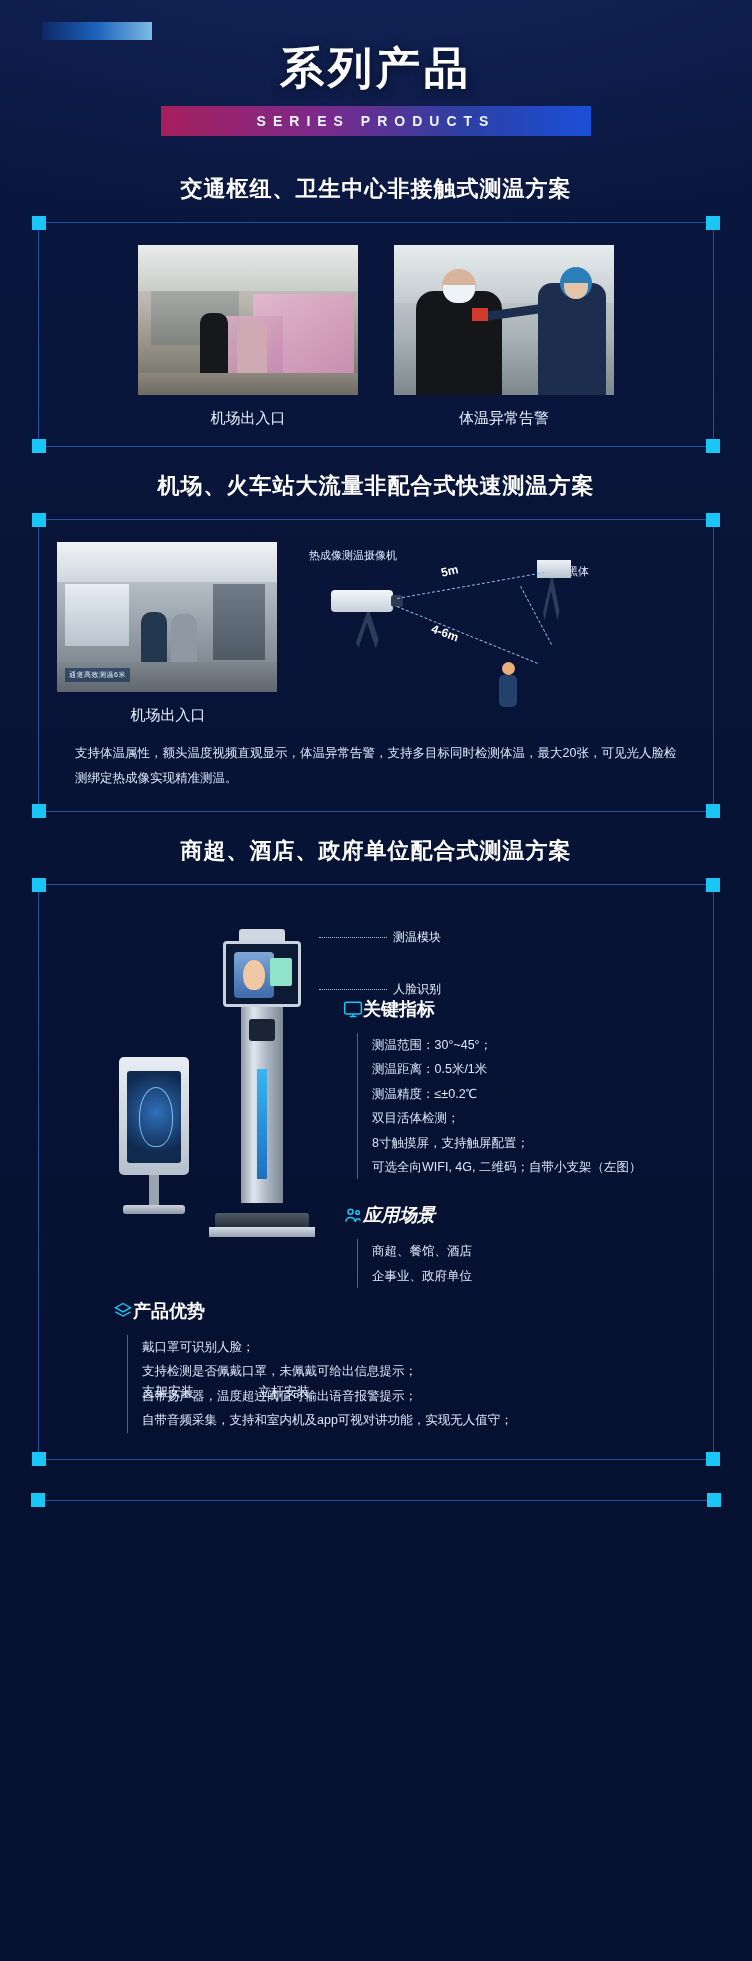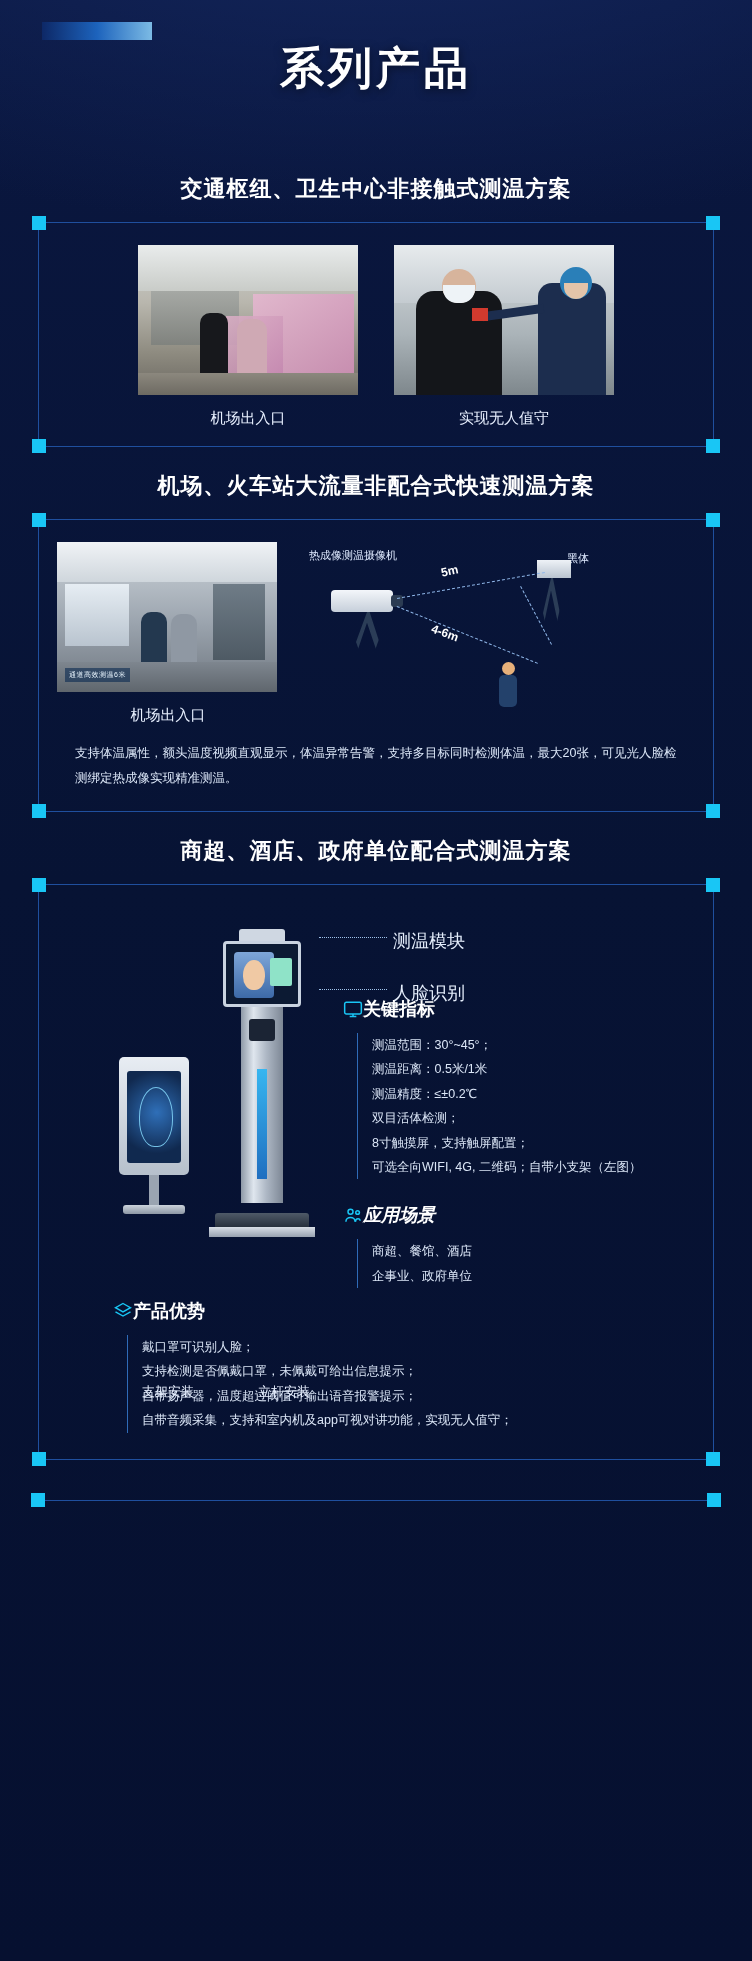--- a/index.html
+++ b/index.html
@@ -219,21 +219,21 @@
   .kiosk .base {
     position:absolute; left:8px; bottom:10px; width:94px; height:16px;
     background:linear-gradient(180deg,#4f5a68,#222b37);
     border-radius:3px;
   }
   .kiosk .base2 {
     position:absolute; left:2px; bottom:2px; width:106px; height:10px;
     background:linear-gradient(180deg,#d8dee6,#98a2b0);
   }
   .lead { position:absolute; border-top:1px dotted #9fc2ea; }
-  .lead-label { position:absolute; font-size:18px; color:#e4edfb; white-space:nowrap; }
+  .lead-label { position:absolute; font-size:12px; color:#e4edfb; white-space:nowrap; }
 
   .stand { position:absolute; left:44px; top:146px; width:110px; height:170px; }
   .stand .dev {
     position:absolute; left:18px; top:0; width:70px; height:118px;
     background:linear-gradient(180deg,#e8edf3,#b6c0cc); border-radius:5px;
   }
   .stand .dscr {
     position:absolute; left:8px; top:14px; width:54px; height:92px;
     background:radial-gradient(circle at 55% 45%, #2f6fb8 0%, #10294f 70%);
     border-radius:3px;
@@ -267,20 +267,23 @@
   .sq { position:absolute; width:14px; height:14px; background:#19c6f5; top:-7px; }
 </style>
 </head>
 <body>
 
 <div class="page">
 
   <div class="header">
     <div class="hdr-bar"></div>
     <div class="hdr-title">系列产品</div>
+    <div class="hdr-sub-wrap">
+      <div class="hdr-sub">SERIES PRODUCTS</div>
+    </div>
   </div>
 
   <div class="section">
     <div class="sec-title">交通枢纽、卫生中心非接触式测温方案</div>
     <div class="frame">
       <span class="cnr-bl"></span>
       <span class="cnr-br"></span>
       <div class="photo-row">
         <div class="photo-item">
           <div class="photo ph-a">
@@ -299,21 +302,21 @@
             <span class="wall"></span>
             <span class="coat"></span>
             <span class="head"></span>
             <span class="mask"></span>
             <span class="nurse"></span>
             <span class="nhead"></span>
             <span class="nface"></span>
             <span class="arm"></span>
             <span class="gun"></span>
           </div>
-          <div class="cap">实现无人值守</div>
+          <div class="cap">体温异常告警</div>
         </div>
       </div>
     </div>
   </div>
 
   <div class="section">
     <div class="sec-title">机场、火车站大流量非配合式快速测温方案</div>
     <div class="frame">
       <span class="cnr-bl"></span>
       <span class="cnr-br"></span>
@@ -327,21 +330,21 @@
             <span class="w1"></span>
             <span class="w2"></span>
             <span class="floor"></span>
             <span class="tag">通道高效测温6米</span>
           </div>
           <div class="cap">机场出入口</div>
         </div>
 
         <div class="diagram">
           <div class="d-label" style="left:20px; top:6px;">热成像测温摄像机</div>
-          <div class="d-label" style="right:0; top:9px;">黑体</div>
+          <div class="d-label" style="right:0; top:22px;">黑体</div>
 
           <div class="d-cam"></div>
           <div class="d-tri"></div>
 
           <div class="d-bb"></div>
           <div class="d-bbtri"></div>
 
           <div class="d-person">
             <div class="h"></div>
               <div class="b"></div>

